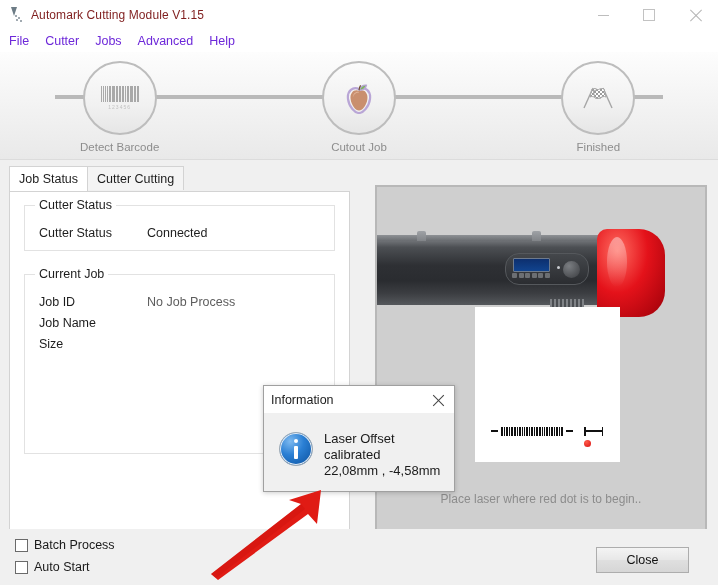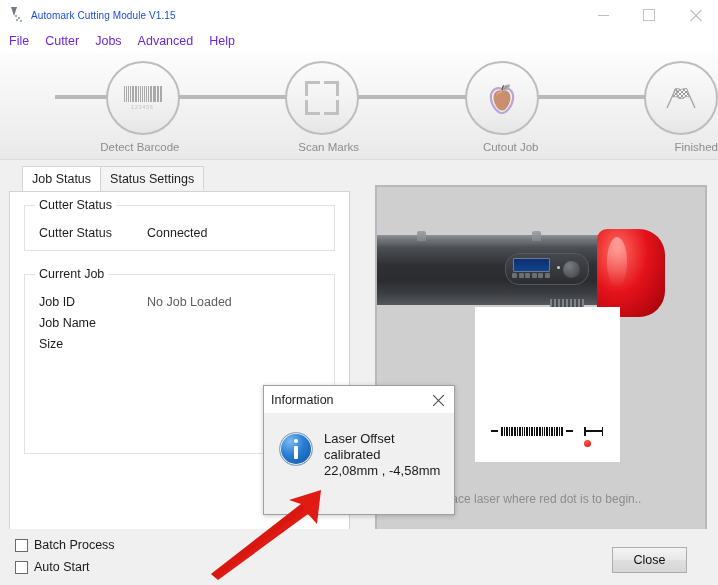--- a/index.html
+++ b/index.html
@@ -39,22 +39,22 @@
   }
   .app-icon .dots {
     position: absolute; left: 7px; top: 8px;
     width: 8px; height: 8px;
   }
   .app-icon .dots i {
     position: absolute; width: 1.5px; height: 1.5px;
     background: #8f9aa3; border-radius: 50%;
   }
   .titlebar .title {
-    font-size: 10px;
-    color: #1d4ed8;
+    font-size: 12px;
+    color: #7f1d1d;
     letter-spacing: .1px;
   }
   .wincontrols {
     position: absolute; right: 0; top: 0;
     display: flex; height: 30px;
   }
   .wincontrols div {
     width: 46px; height: 30px;
     display: flex; align-items: center; justify-content: center;
     color: #b9b9b9;
@@ -109,21 +109,21 @@
     height: 4px;
     background: #b9b9b9;
   }
   .steps {
     position: relative;
     display: flex;
     height: 100%;
   }
   .step {
     flex: 1;
-    display: flex; flex-direction: column; align-items: flex-end;
+    display: flex; flex-direction: column; align-items: center;
     padding-top: 9px;
   }
   .step .bubble {
     width: 70px; height: 70px;
     border-radius: 50%;
     border: 2px solid #bdbdbd;
     background: linear-gradient(to bottom, #fbfbfb 0%, #f1f1f1 60%, #e6e6e6 100%);
     display: flex; align-items: center; justify-content: center;
     position: relative; z-index: 2;
   }
@@ -161,21 +161,21 @@
   
   .content {
     position: relative;
     height: 447px;
     background: #f0f0f0;
   }
 
   
   .tabstrip {
     position: absolute;
-    left: 22px; top: 6px;
+    left: 9px; top: 6px;
     display: flex; align-items: center;
     z-index: 4;
   }
   .tab {
     font-size: 12.5px;
     padding: 5px 9px 4px 9px;
     border: 1px solid #d3d3d3;
     border-bottom: none;
     color: #1d1d1d;
     background: #f0f0f0;
@@ -348,21 +348,21 @@
     left: 0; right: 0; top: 305px;
     text-align: center;
     font-size: 12px;
     color: #8c8c8c;
   }
 
   
   .dialog {
     position: absolute;
     left: 263px; top: 225px;
-    width: 192px; height: 130px;
+    width: 192px; height: 107px;
     background: #f0f0f0;
     border: 1px solid #a0a0a0;
     box-shadow: 0 1px 5px rgba(0,0,0,.20);
     z-index: 40;
     box-sizing: border-box;
   }
   .dialog .dlg-title {
     height: 27px;
     background: #ffffff;
     display: flex; align-items: center;
@@ -469,21 +469,21 @@
     font-size: 12.5px;
     color: #111;
     background: linear-gradient(to bottom, #f4f4f4 0%, #e8e8e8 48%, #dfdfdf 52%, #d6d6d6 100%);
     border: 1px solid #adadad;
     box-sizing: border-box;
   }
   .btn.focus {
     border: 2px solid #1b6fa8;
   }
   #btn-start { left: 496px; top: 18px; width: 105px; }
-  #btn-close { left: 612px; top: 18px; width: 75px; }
+  #btn-close { left: 596px; top: 18px; width: 93px; }
 </style>
 </head>
 <body>
 
 <div class="titlebar">
   <div class="app-icon">
     <div class="knife"></div>
     <div class="dots">
       <i style="left:0;top:0"></i>
         <i style="left:3px;top:2px"></i>
@@ -540,31 +540,20 @@
               <i></i>
               <i></i>
               <i class="t"></i>
           </div>
           <div class="num">123456</div>
         </div>
       </div>
       <div class="label">Detect Barcode</div>
     </div>
 
-    <div class="step">
-      <div class="bubble">
-        <div class="ic-scan">
-          <span class="tl"></span>
-            <span class="tr"></span>
-            <span class="bl"></span>
-            <span class="br"></span>
-        </div>
-      </div>
-      <div class="label">Scan Marks</div>
-    </div>
 
     <div class="step">
       <div class="bubble">
         <svg class="ic-apple" viewBox="0 0 30 32">
           <path d="M15 7 C9 4 3 9 4 17 C5 25 11 31 15 31 C19 31 25 25 26 17 C27 9 21 4 15 7 Z" fill="none" stroke="#b9a6d6" stroke-width="2.2"></path>
           <path d="M15 9 C10.5 6.8 5.8 10.6 6.6 17 C7.4 23.6 11.8 28.6 15 28.6 C18.2 28.6 22.6 23.6 23.4 17 C24.2 10.6 19.5 6.8 15 9 Z" fill="#c98f6e"></path>
           <path d="M15 10 C12 9 9.3 11.4 8.8 15.4 C9.8 12.4 12 10.6 15 10.6 Z" fill="#e8bda3" opacity=".85"></path>
           <path d="M15.3 8 C16 4.5 19.5 2.6 22.4 3.2 C22 6.4 18.6 8.6 15.3 8 Z" fill="#7fb560" stroke="#b9a6d6" stroke-width="1.4"></path>
           <path d="M15 8.4 C15.2 6 15.8 4.4 16.6 3.3" fill="none" stroke="#6b4b2a" stroke-width="1.2"></path>
         </svg>
@@ -591,38 +580,38 @@
       <div class="label">Finished</div>
     </div>
 
   </div>
 </div>
 
 <div class="content">
 
   <div class="tabstrip">
     <div class="tab active">Job Status</div>
-    <div class="tab inactive">Status Settings</div>
+    <div class="tab inactive">Cutter Cutting</div>
   </div>
 
   <div class="tabpanel">
 
     <div class="group" id="grp-cutter">
       <div class="legend">Cutter Status</div>
       <div class="row" style="left:14px; top:20px;">
         <span class="k">Cutter Status</span>
         <span class="v">Connected</span>
       </div>
     </div>
 
     <div class="group" id="grp-job">
       <div class="legend">Current Job</div>
       <div class="row" style="left:14px; top:20px;">
         <span class="k">Job ID</span>
-        <span class="v dim">No Job Loaded</span>
+        <span class="v dim">No Job Process</span>
       </div>
       <div class="row" style="left:14px; top:41px;">
         <span class="k">Job Name</span>
         <span class="v dim"></span>
       </div>
       <div class="row" style="left:14px; top:62px;">
         <span class="k">Size</span>
         <span class="v dim"></span>
       </div>
     </div>

